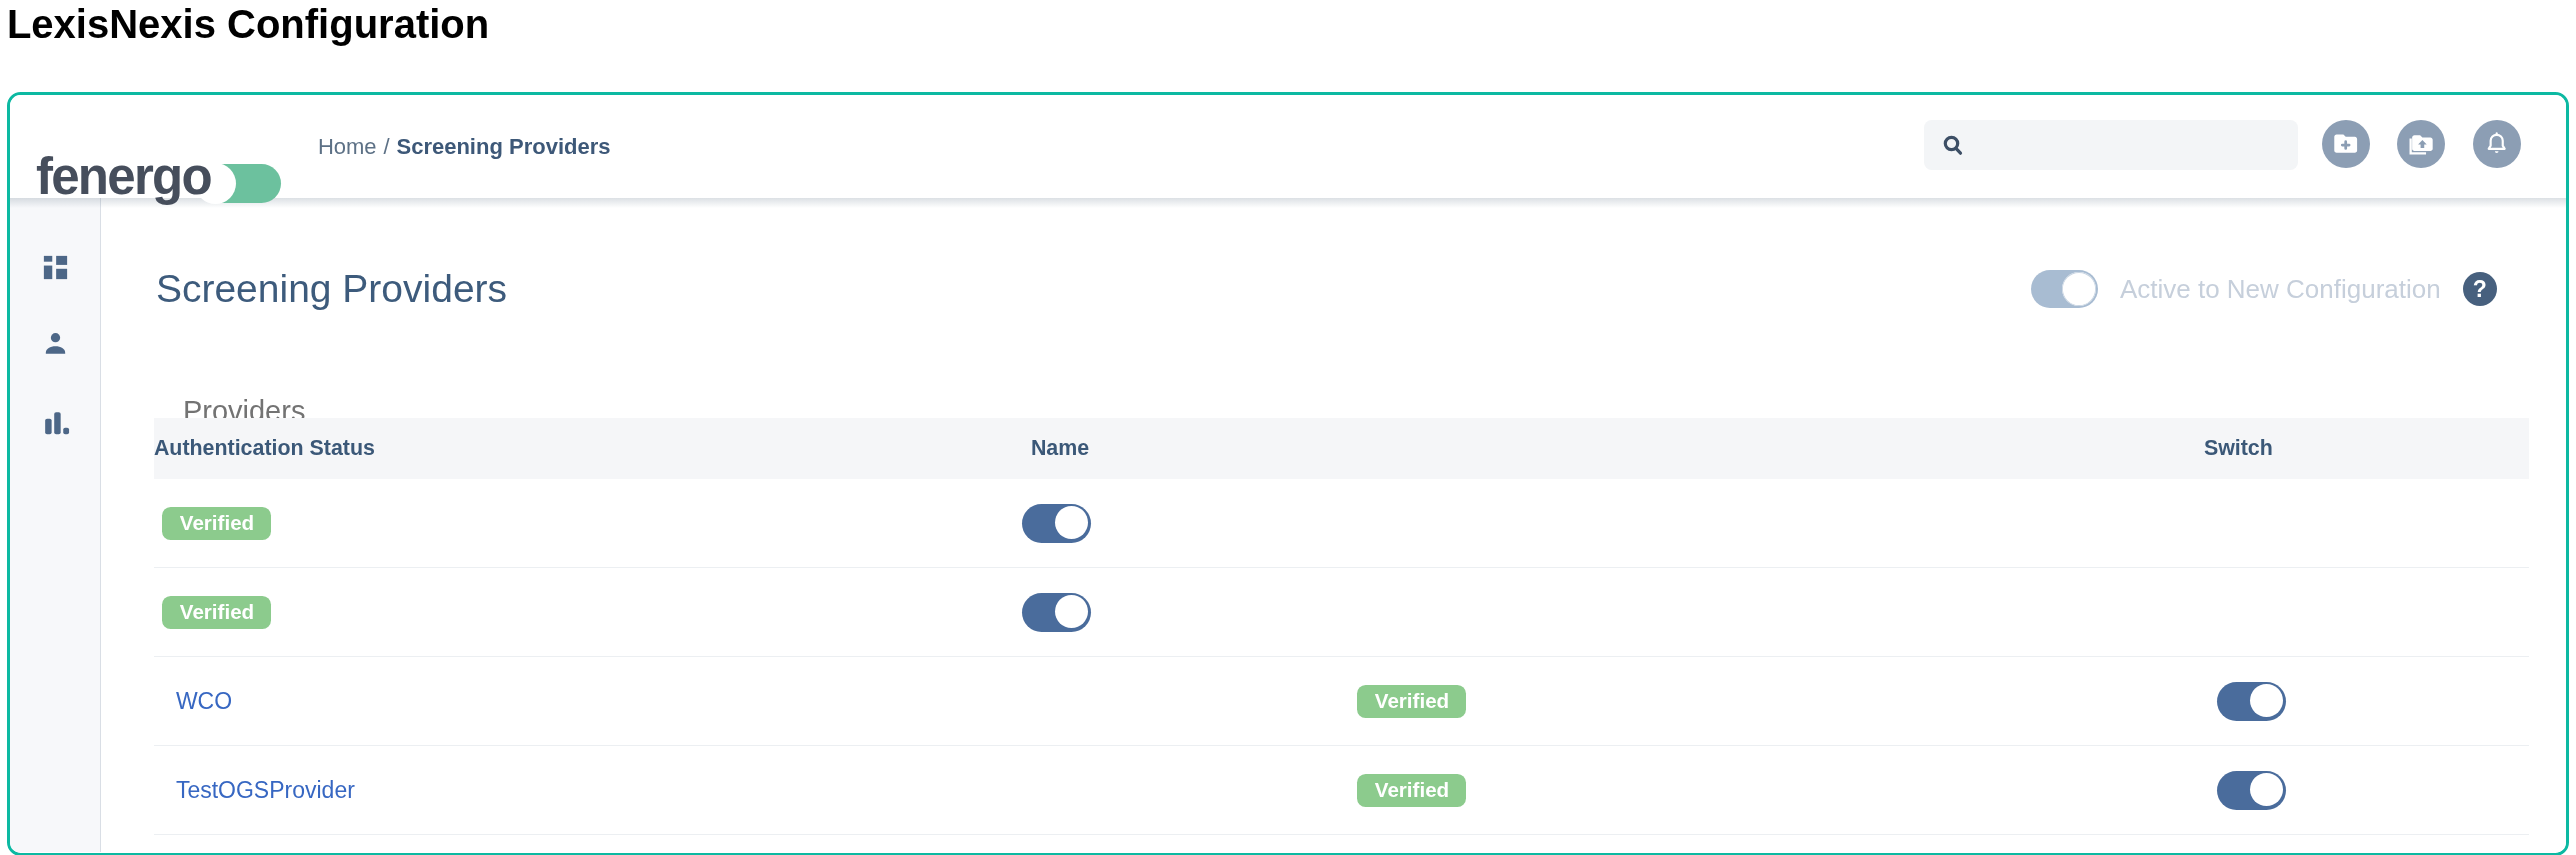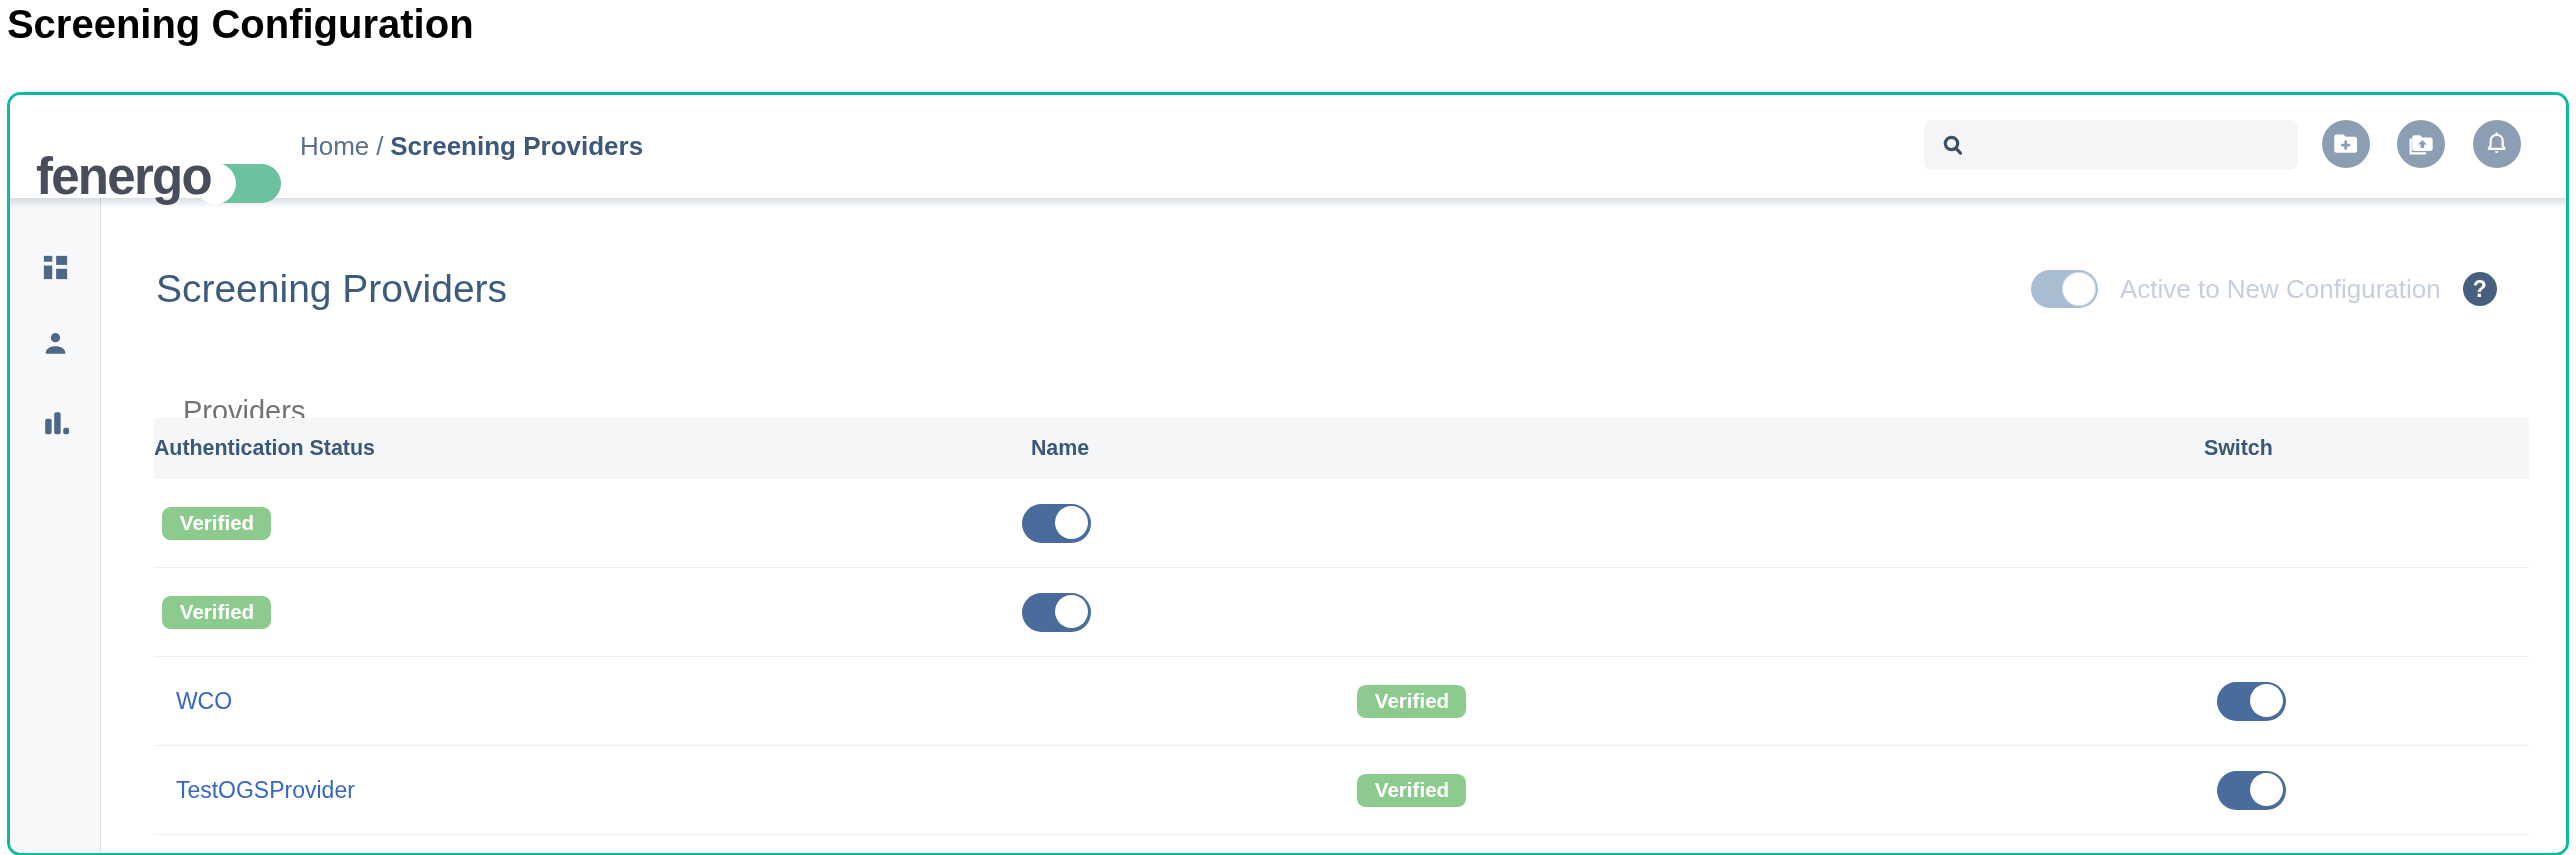--- a/index.html
+++ b/index.html
@@ -11,21 +11,21 @@
           border:3.4px solid #0cb9a2; border-radius:13.7px; background:#fff; overflow:hidden; }
 
   
   .app-header { position:absolute; left:0; top:0; width:100%; height:103px; background:#fff; z-index:5; }
 
   .logo { position:absolute; left:26px; top:19px; width:257px; height:69px;margin-top:31px; }
   .logo-pill { position:absolute; left:166px; top:19px; width:79px; height:39px; border-radius:20px; background:#6cc19e; z-index:1; }
   .logo-o-mask { position:absolute; left:159px; top:18px; width:41px; height:41px; border-radius:50%; background:#ffffff; z-index:2; }
   .logo-text { position:relative; z-index:3; font-size:51px; font-weight:bold; letter-spacing:-1.7px; color:#464e5c; line-height:63px; }
 
-  .breadcrumb { position:absolute; left:290px; top:0; height:103px; display:flex; align-items:center; gap:6.9px; font-size:26px; color:#5d7186; }
+  .breadcrumb { position:absolute; left:308px; top:0; height:103px; display:flex; align-items:center; gap:6.9px; font-size:22px; color:#5d7186; }
   .breadcrumb .crumb-current { font-weight:bold; color:#3d5878; }
 
   .search-box { position:absolute; left:1914px; top:25px; width:374px; height:50px; background:#f3f5f7; border-radius:7.7px;
                 display:flex; align-items:center; padding-left:17px; }
   .search-box input { border:none; outline:none; background:transparent; font-size:22px; color:#3d5878; width:309px; margin-left:12px; font-family:"Liberation Sans", sans-serif; }
 
   .header-btn { position:absolute; top:25px; width:48px; height:48px; border-radius:50%; background:#8c9eb4;
                 display:flex; align-items:center; justify-content:center; border:none; cursor:pointer; }
   .header-btn.b1 { left:2312px; } .header-btn.b2 { left:2387px; } .header-btn.b3 { left:2463px; }
 
@@ -60,21 +60,21 @@
   .provider-link { font-size:23px; color:#3767c2; text-decoration:none; cursor:pointer; }
   .badge { display:inline-flex; align-items:center; justify-content:center; margin-left:8.6px;
            min-width:109px; height:33px; padding:0 15.4px; border-radius:8.6px; background:#8ccb8d;
            color:#fff; font-size:20.6px; font-weight:bold; }
   .toggle-on { position:relative; width:69px; height:39px; border-radius:20px; background:#4a6c9c; margin-left:13px; cursor:pointer; }
   .toggle-on .knob { position:absolute; right:2.6px; top:2.6px; width:33px; height:33px; border-radius:50%; background:#fff; }
 </style>
 </head>
 <body>
 
-<div class="page-title">Screening Configuration</div>
+<div class="page-title">LexisNexis Configuration</div>
 
 <div class="card">
 
   <div class="app-header">
     <div class="logo">
       <span class="logo-pill"></span>
       <span class="logo-o-mask"></span>
       <span class="logo-text">fenergo</span>
     </div>
 

